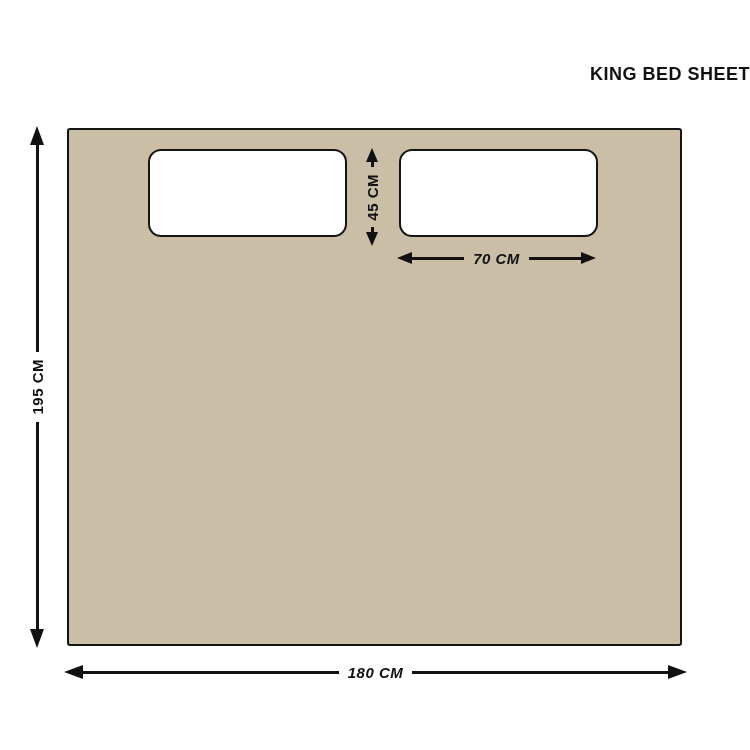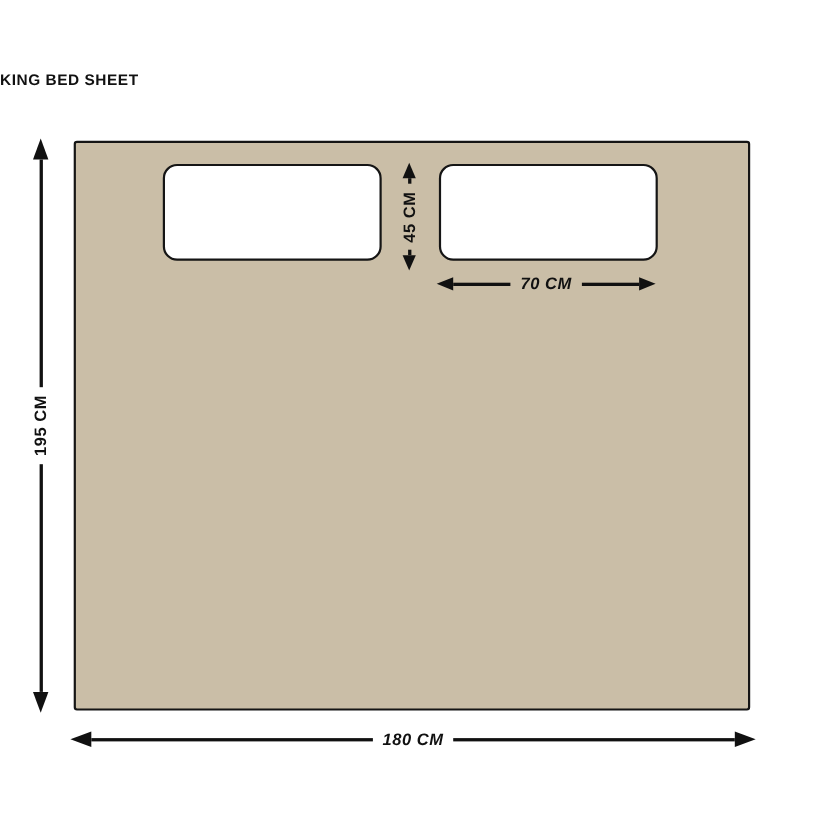--- a/index.html
+++ b/index.html
@@ -15,22 +15,22 @@
   body{font-family:"Liberation Sans", sans-serif;}
   .canvas{
     position:relative;
     width:750px;height:750px;
     background:var(--bg);
     overflow:hidden;
   }
   .title{
     position:absolute;
     left:0;top:64px;width:750px;
-    text-align:left;
-    font-size:14px;
+    text-align:right;
+    font-size:18px;
     font-weight:700;
     letter-spacing:.5px;
     color:var(--text);
   }
   .sheet{
     position:absolute;
     left:67px;top:128px;
     width:615px;height:518px;
     background:var(--sheet-fill);
     border:2px solid var(--outline);

